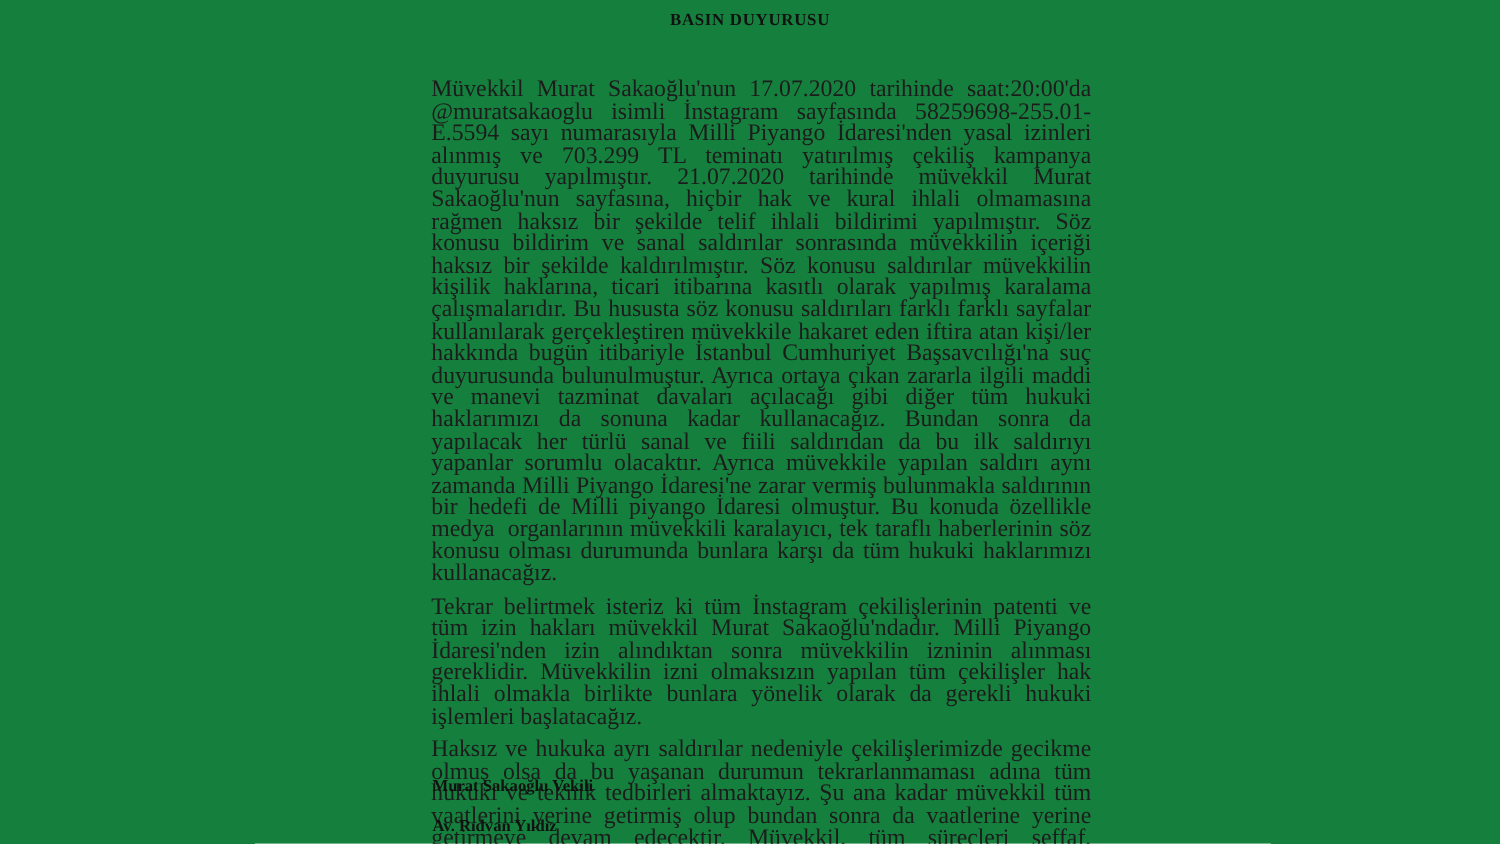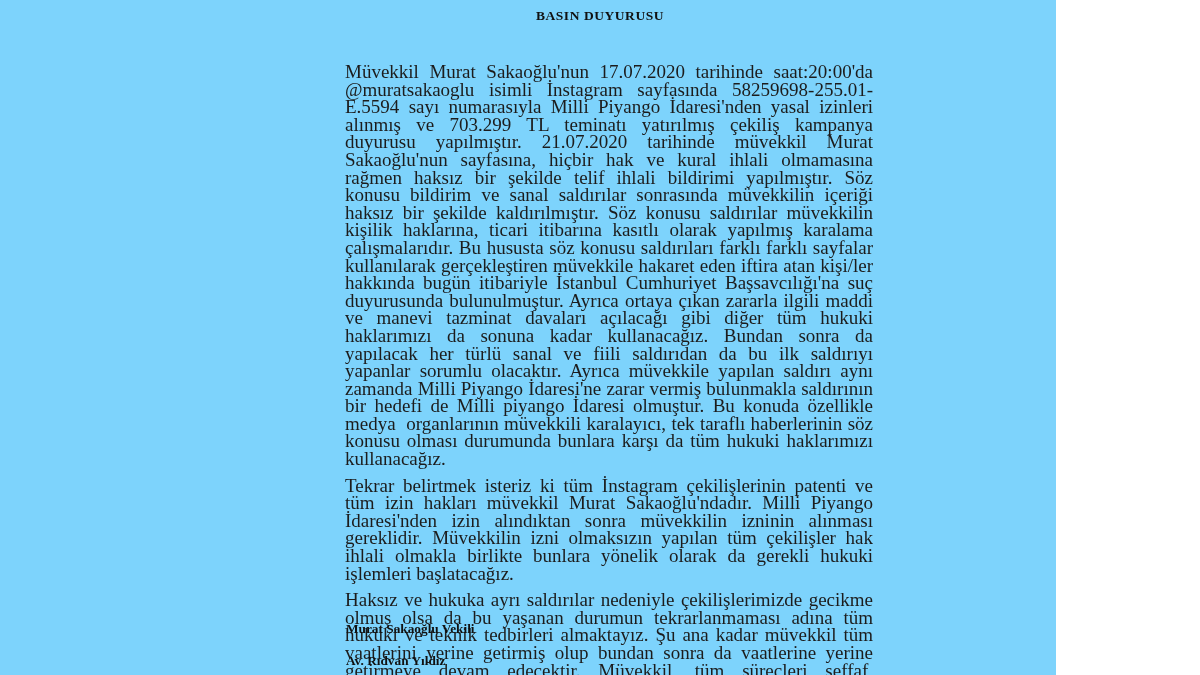--- a/index.html
+++ b/index.html
@@ -12,23 +12,23 @@
     width: 1200px;
     height: 675px;
     overflow: hidden;
     font-family: "Liberation Serif", "DejaVu Serif", serif;
     color: #1a1a1a;
     -webkit-font-smoothing: antialiased;
   }
 
   .page {
     position: relative;
-    width: 1056px;
+    width: 1200px;
     height: 675px;
-    background: #7dd3fc;
+    background: #15803d;
     box-sizing: border-box;
   }
 
   
   .doc-title {
     position: absolute;
     top: 8px;
     left: 0;
     width: 1200px;
     text-align: center;

